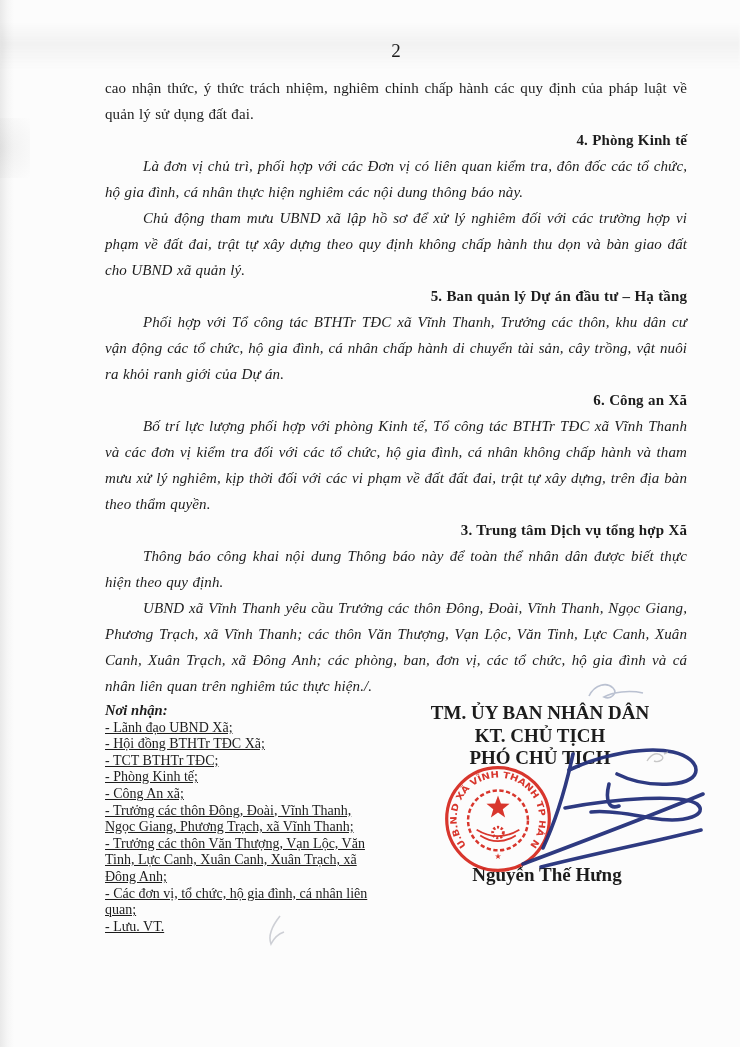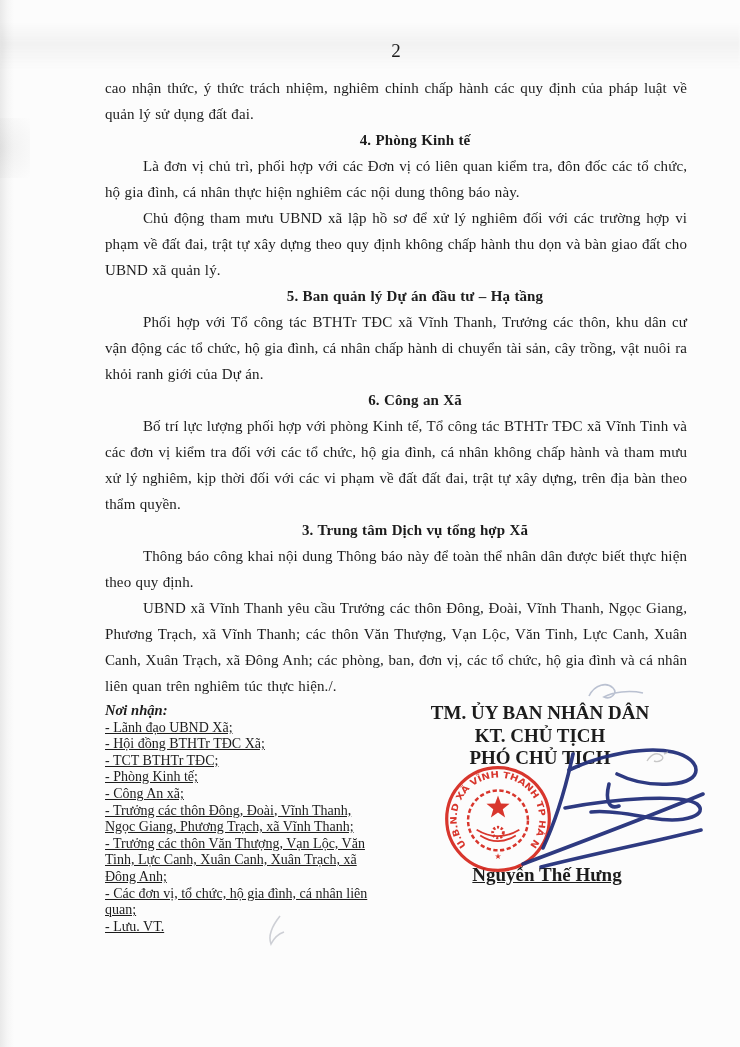--- a/index.html
+++ b/index.html
@@ -13,32 +13,32 @@
     background:linear-gradient(90deg,#e9e9e9 0%,#f6f6f6 55%,#fcfcfc 100%);}
   .scan-band-top{position:absolute;left:0;top:22px;width:100%;height:48px;
     background:linear-gradient(180deg,rgba(110,110,110,0.00) 0%,rgba(110,110,110,0.07) 45%,rgba(110,110,110,0.00) 100%);
     filter:blur(1px);}
   .scan-smudge{position:absolute;left:0;top:118px;width:30px;height:60px;
     background:radial-gradient(ellipse at left,rgba(120,120,120,0.10),rgba(120,120,120,0));}
   .content{position:absolute;left:105px;top:40px;width:582px;}
   .page-number{margin:0 0 13px 0;text-align:center;font-size:19px;}
   p.block{margin:0;font-size:15px;line-height:26px;text-align:justify;
     letter-spacing:0.1px;word-spacing:0.5px;}
-  p.indent{text-indent:38px;}
-  p.heading{font-weight:bold;text-indent:38px;text-align:center;}
+  p.indent{text-indent:38px;font-style:italic;}
+  p.heading{font-weight:bold;text-indent:38px;text-align:right;}
   .footer{display:flex;align-items:flex-start;margin-top:3px;}
   .recipients{width:264px;font-size:14px;line-height:16.6px;}
   .recipients-label{font-weight:bold;font-style:italic;font-size:14.6px;margin:0 0 1px 0;}
   .recipient-item{margin:0;text-decoration:underline;}
   .sign-col{margin-left:auto;width:294px;text-align:center;position:relative;}
   .sign-head{font-weight:bold;font-size:19px;line-height:22.5px;white-space:nowrap;}
   .sign-visual{position:relative;height:96px;margin-top:-10px;}
   .seal{position:absolute;left:48px;top:2px;opacity:0.93;}
   .autograph{position:absolute;left:128px;top:-16px;}
-  .signer-name{font-weight:bold;font-size:19px;margin-top:8px;padding-left:14px;white-space:nowrap;text-decoration:underline;}
+  .signer-name{font-weight:bold;font-size:19px;margin-top:8px;padding-left:14px;white-space:nowrap;}
   .pen-mark{position:absolute;pointer-events:none;}
   .mark-after-exec{left:585px;top:676px;}
   .mark-after-title{left:644px;top:748px;}
   .mark-below-save{left:262px;top:914px;}
 </style>
 </head>
 <body>
 
 <div class="page">
   <div class="scan-edge-left"></div>
@@ -48,21 +48,21 @@
   <div class="content">
     <p class="page-number">2</p>
 
     <p class="block">cao nhận thức, ý thức trách nhiệm, nghiêm chỉnh chấp hành các quy định của pháp luật về quản lý sử dụng đất đai.</p>
     <p class="block heading">4. Phòng Kinh tế</p>
     <p class="block indent">Là đơn vị chủ trì, phối hợp với các Đơn vị có liên quan kiểm tra, đôn đốc các tổ chức, hộ gia đình, cá nhân thực hiện nghiêm các nội dung thông báo này.</p>
     <p class="block indent">Chủ động tham mưu UBND xã lập hồ sơ để xử lý nghiêm đối với các trường hợp vi phạm về đất đai, trật tự xây dựng theo quy định không chấp hành thu dọn và bàn giao đất cho UBND xã quản lý.</p>
     <p class="block heading">5. Ban quản lý Dự án đầu tư – Hạ tầng</p>
     <p class="block indent">Phối hợp với Tổ công tác BTHTr TĐC xã Vĩnh Thanh, Trưởng các thôn, khu dân cư vận động các tổ chức, hộ gia đình, cá nhân chấp hành di chuyển tài sản, cây trồng, vật nuôi ra khỏi ranh giới của Dự án.</p>
     <p class="block heading">6. Công an Xã</p>
-    <p class="block indent">Bố trí lực lượng phối hợp với phòng Kinh tế, Tổ công tác BTHTr TĐC xã Vĩnh Tinh và các đơn vị kiểm tra đối với các tổ chức, hộ gia đình, cá nhân không chấp hành và tham mưu xử lý nghiêm, kịp thời đối với các vi phạm về đất đất đai, trật tự xây dựng, trên địa bàn theo thẩm quyền.</p>
+    <p class="block indent">Bố trí lực lượng phối hợp với phòng Kinh tế, Tổ công tác BTHTr TĐC xã Vĩnh Thanh và các đơn vị kiểm tra đối với các tổ chức, hộ gia đình, cá nhân không chấp hành và tham mưu xử lý nghiêm, kịp thời đối với các vi phạm về đất đất đai, trật tự xây dựng, trên địa bàn theo thẩm quyền.</p>
     <p class="block heading">3. Trung tâm Dịch vụ tổng hợp Xã</p>
     <p class="block indent">Thông báo công khai nội dung Thông báo này để toàn thể nhân dân được biết thực hiện theo quy định.</p>
     <p class="block indent">UBND xã Vĩnh Thanh yêu cầu Trưởng các thôn Đông, Đoài, Vĩnh Thanh, Ngọc Giang, Phương Trạch, xã Vĩnh Thanh; các thôn Văn Thượng, Vạn Lộc, Văn Tinh, Lực Canh, Xuân Canh, Xuân Trạch, xã Đông Anh; các phòng, ban, đơn vị, các tổ chức, hộ gia đình và cá nhân liên quan trên nghiêm túc thực hiện./.</p>
 
     <div class="footer">
       <div class="recipients">
         <p class="recipients-label">Nơi nhận:</p>
         <p class="recipient-item">- Lãnh đạo UBND Xã;</p>
         <p class="recipient-item">- Hội đồng BTHTr TĐC Xã;</p>
         <p class="recipient-item">- TCT BTHTr TĐC;</p>

